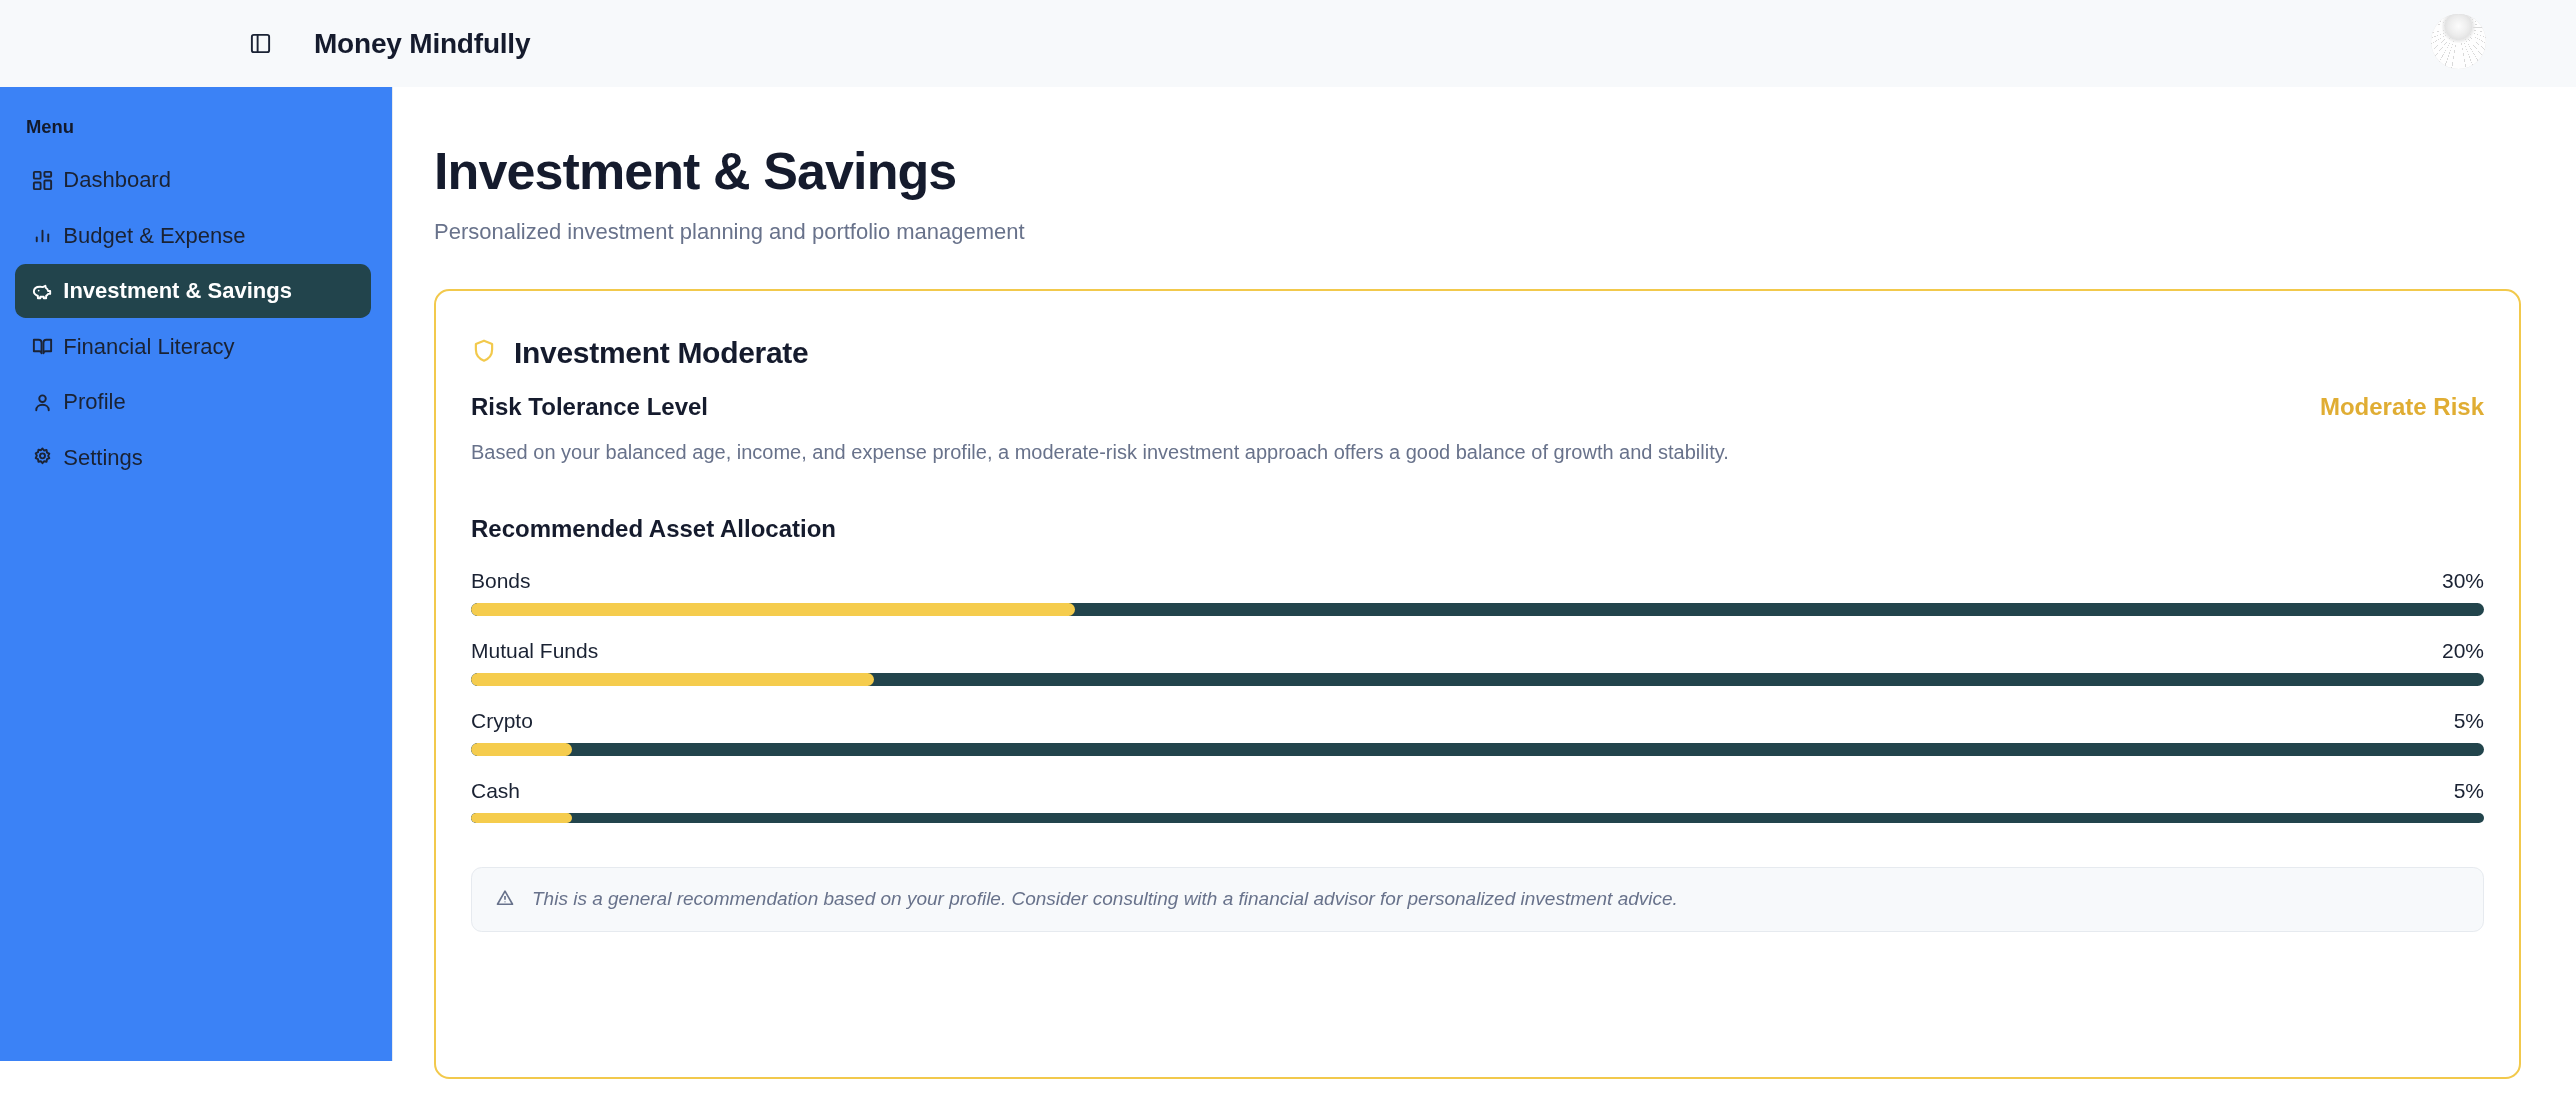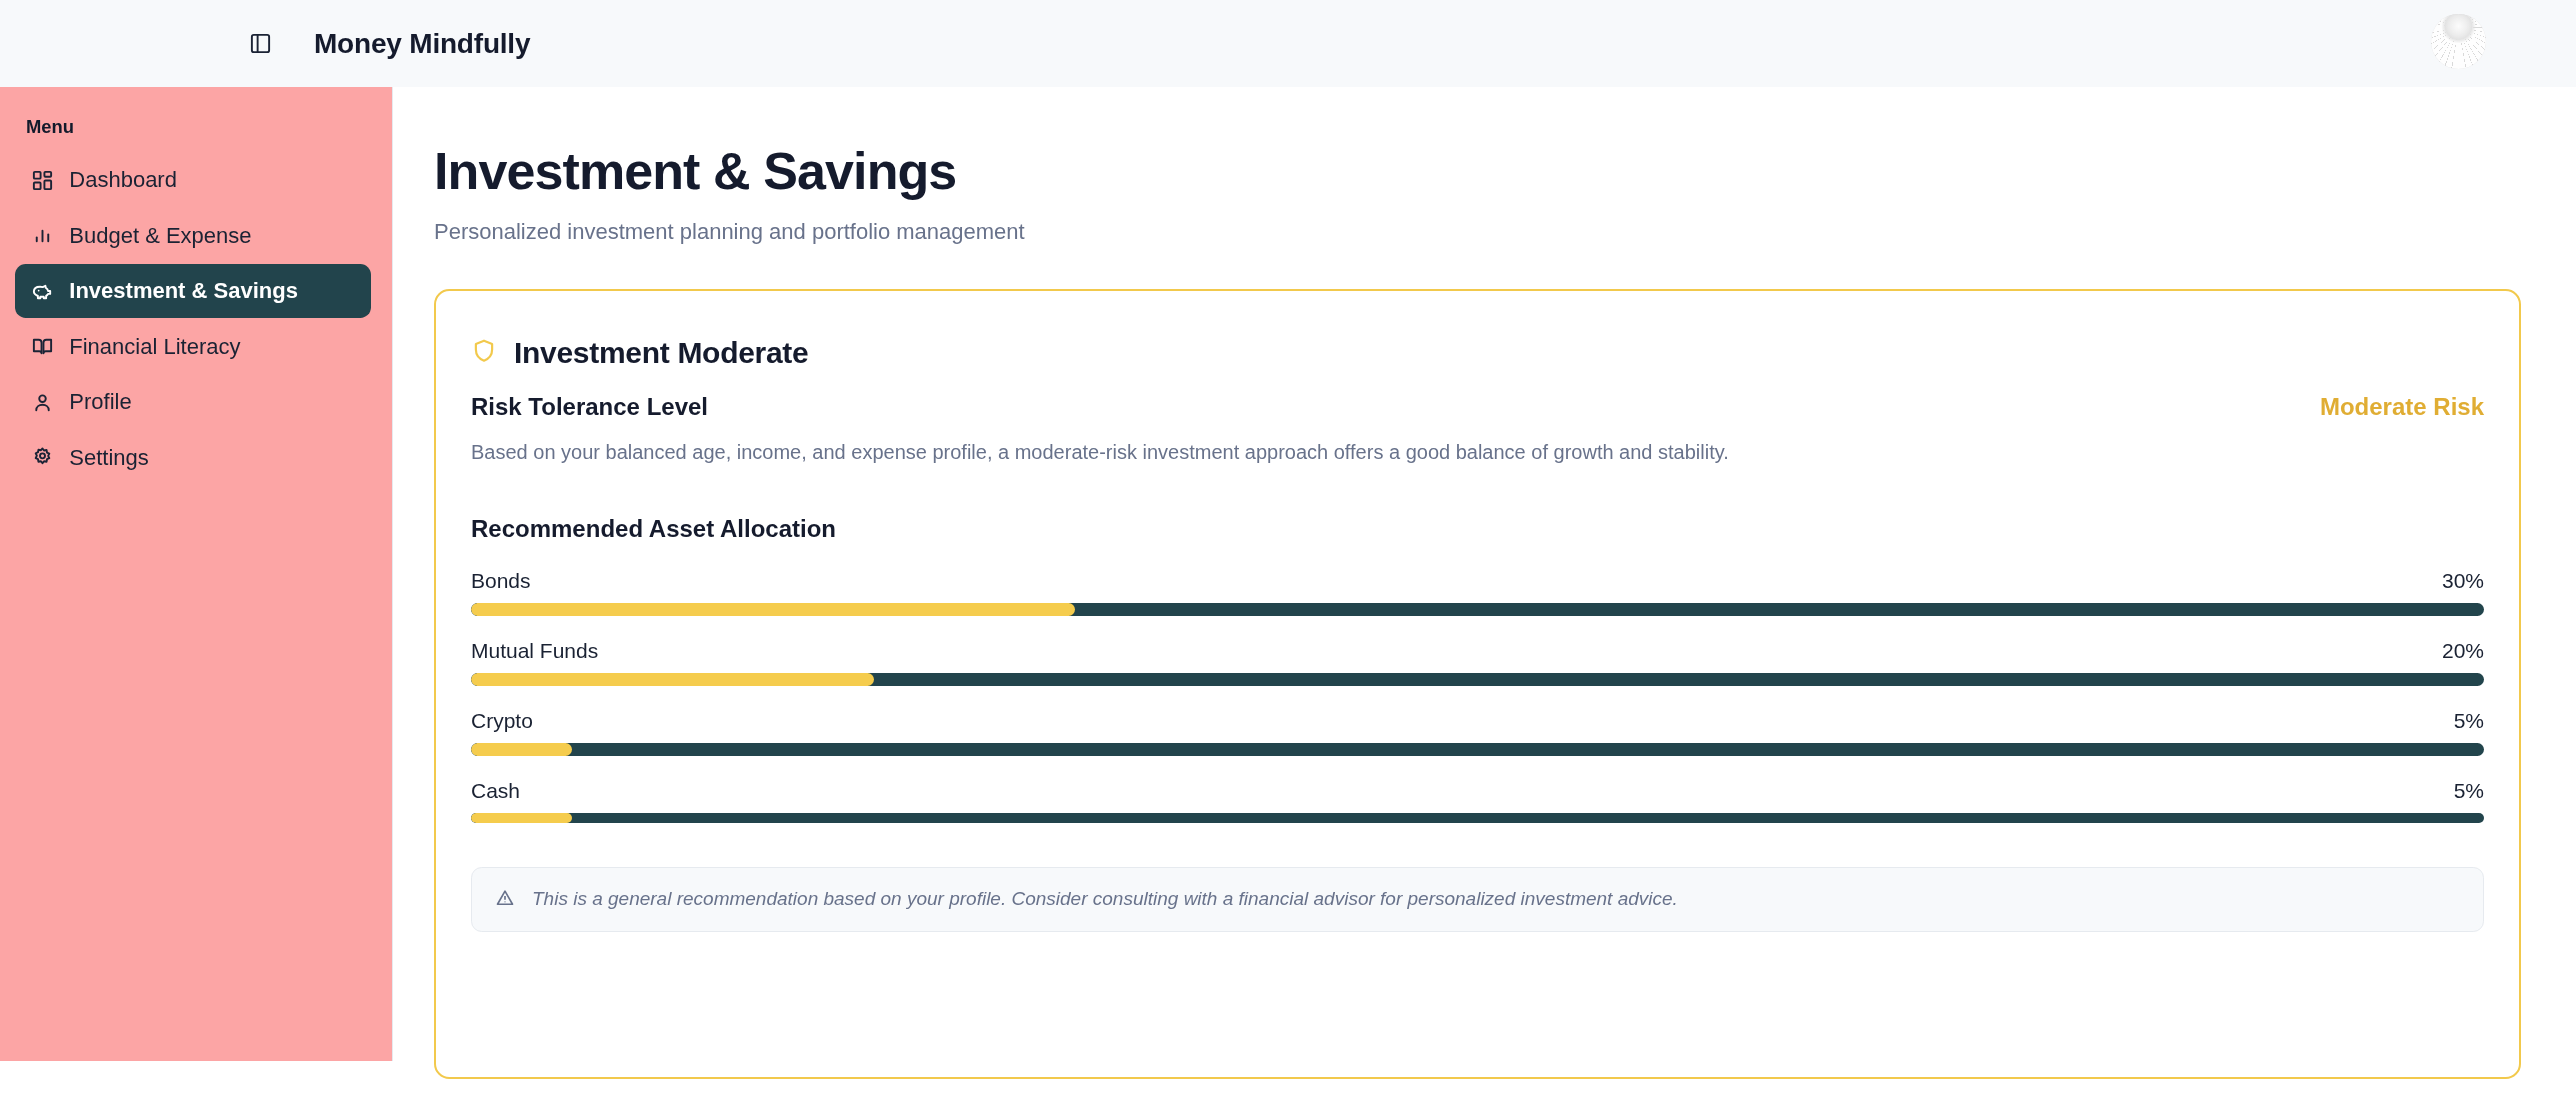--- a/index.html
+++ b/index.html
@@ -60,35 +60,35 @@
     opacity: 0.95;
   }
 
   
   .body { display: flex; flex: 1 1 auto; min-height: 0; }
 
   
   .sidebar {
     width: 393px;
     flex: 0 0 393px;
-    background: #fca5a5;
+    background: #3b82f6;
     border-right: 1.5px solid #e6eaef;
     padding: 21.5px 21.5px 0 15.3px;
     height: 974px;
   }
   .menu-label {
     font-size: 18.4px;
     font-weight: bold;
     color: #131a2b;
     padding: 7.7px 10.7px 15.3px 10.7px;
   }
   .nav-item {
     display: flex;
     align-items: center;
-    gap: 14px;
+    gap: 8px;
     height: 54px;
     padding: 0 14px;
     border-radius: 10.7px;
     cursor: pointer;
     margin-bottom: 1.5px;
   }
   .nav-item .nav-label {
     font-size: 22px;
     color: #1a2233;
     white-space: nowrap;

